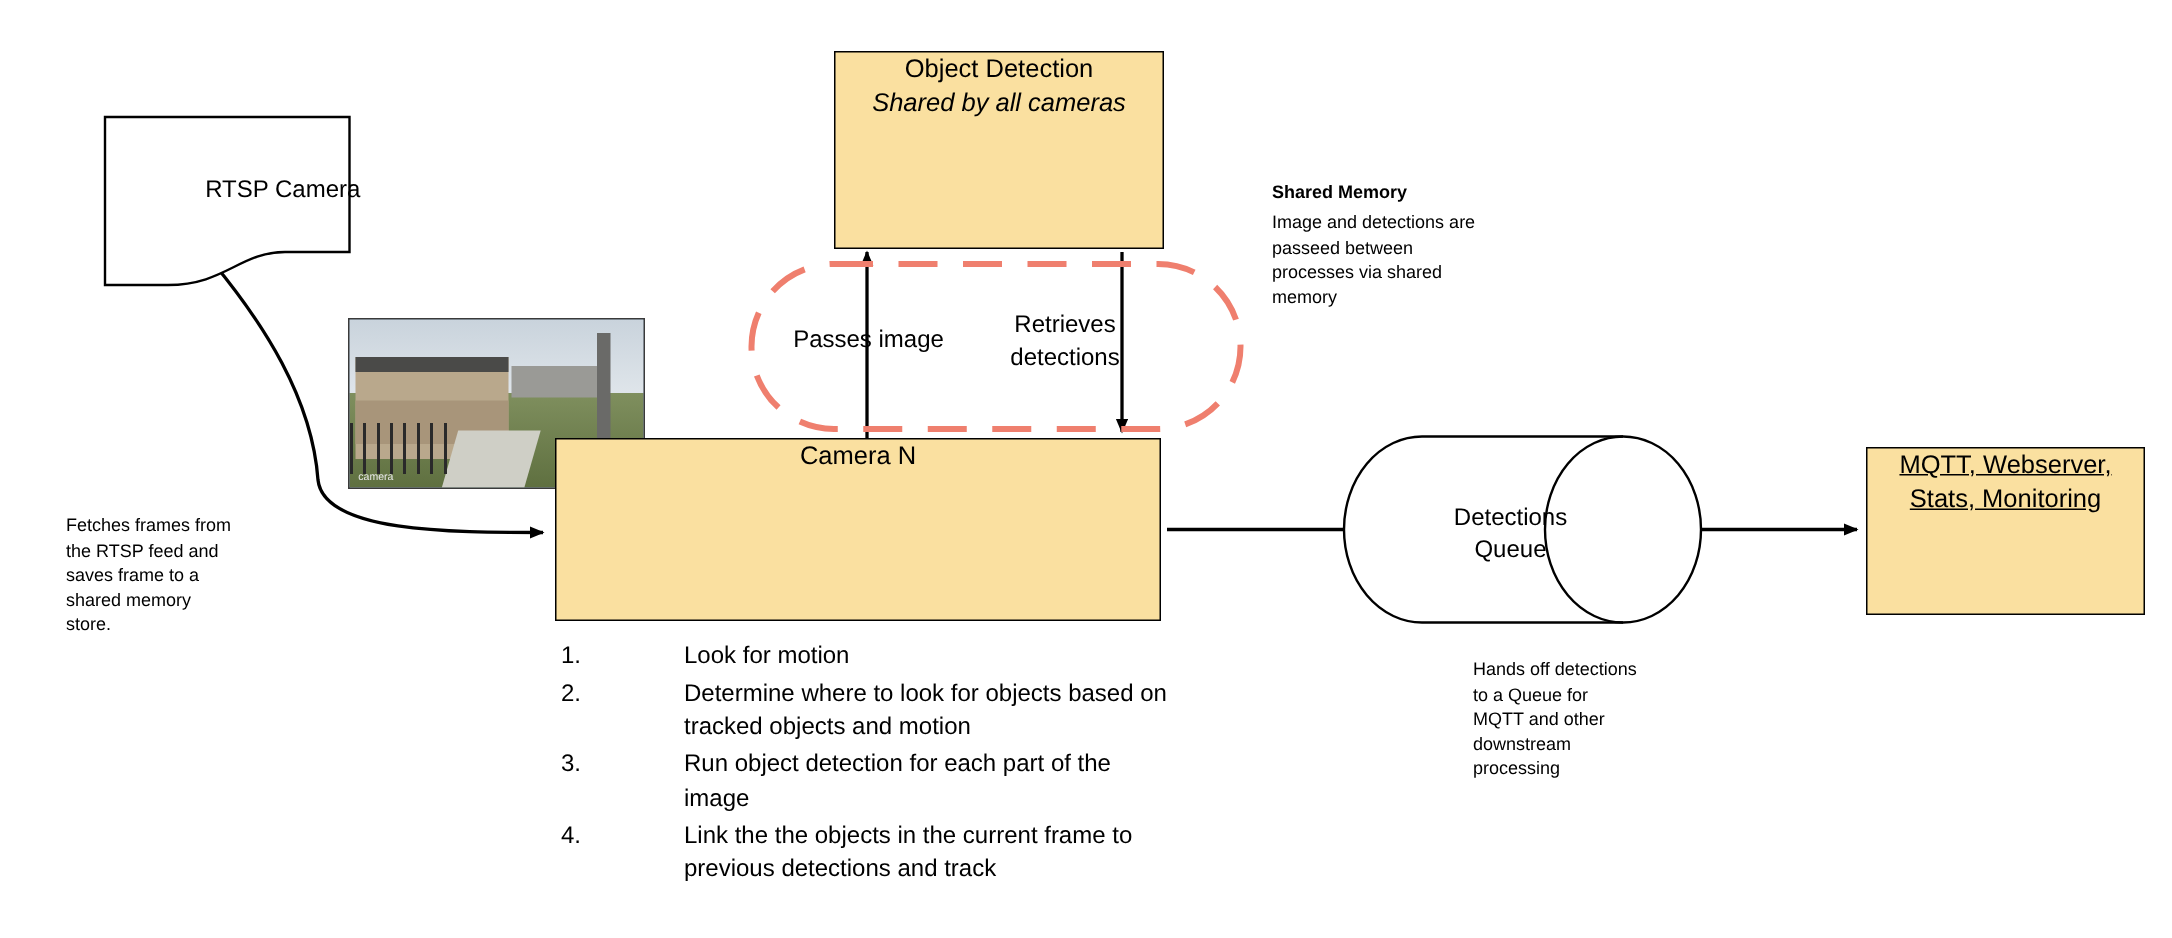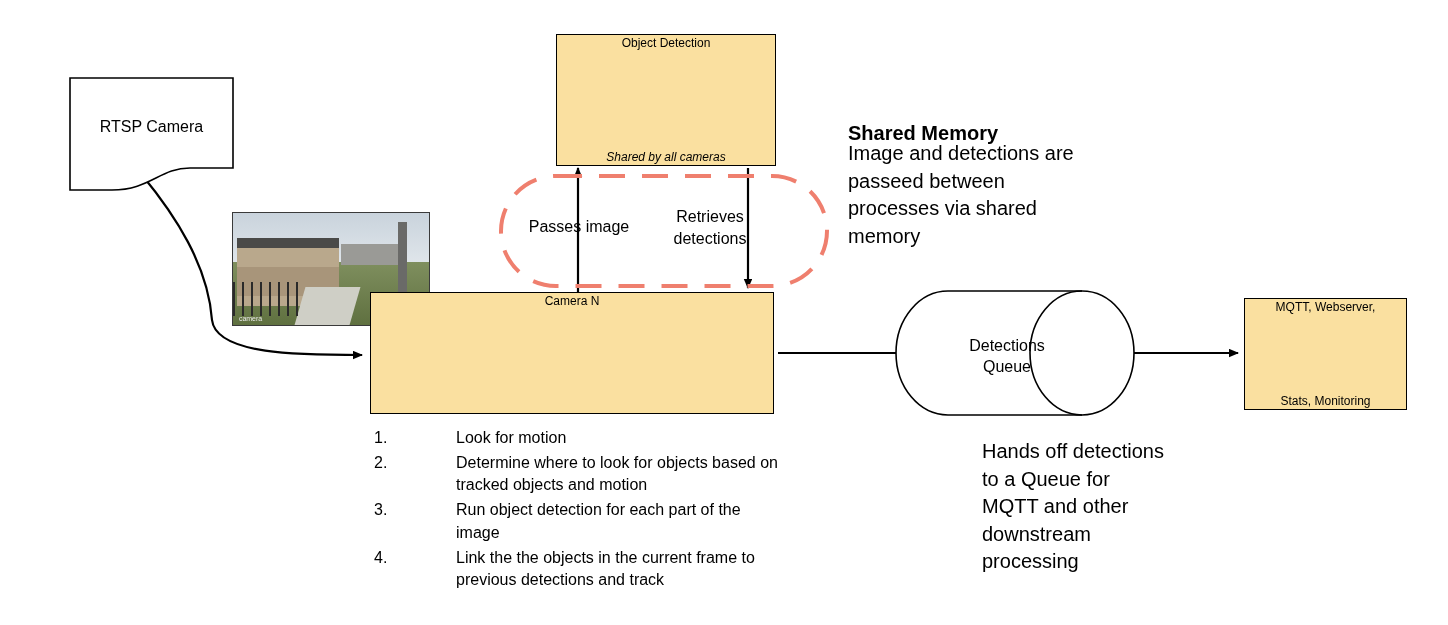--- a/index.html
+++ b/index.html
@@ -31,31 +31,31 @@
   .node {
     position: absolute;
     box-sizing: border-box;
   }
   .box {
     background: #fae0a0;
     border: 1px solid #000000;
     display: flex;
     flex-direction: column;
     align-items: center;
-    justify-content: space-between;
+    justify-content: flex-start;
     text-align: center;
-    font-size: 12px;
+    font-size: 17px;
     line-height: 1.35;
   }
   .box .sub {
     font-style: italic;
   }
   .label {
     position: absolute;
-    font-size: 20px;
+    font-size: 12px;
     line-height: 1.38;
     white-space: pre-line;
   }
   .label.bold {
     font-weight: bold;
   }
   .center-label {
     position: absolute;
     font-size: 16px;
     line-height: 1.35;
@@ -160,21 +160,21 @@
     <path d="M1103,353 L1238,353" fill="none" stroke="#000000" stroke-width="2.2" marker-end="url(#arrow)"></path>
 
     <path d="M70,78 L233,78 L233,168 L190,168 C160,168 150,190 112,190 L70,190 Z" fill="#ffffff" stroke="#000000" stroke-width="1.6"></path>
 
     <g>
       <path d="M948,291 L1082,291 A26,31 0 0 1 1082,415 L948,415 A26,31 0 0 1 948,291 Z" fill="#ffffff" stroke="#000000" stroke-width="1.6"></path>
       <path d="M1082,291 A26,31 0 0 0 1082,415" fill="none" stroke="#000000" stroke-width="1.6"></path>
     </g>
   </svg>
 
-  <div class="center-label" style="left:70px; top:116px; width:163px;">RTSP Camera</div>
+  <div class="center-label" style="left:70px; top:116px; width:163px;padding-left:37px;">RTSP Camera</div>
 
   <div class="node box" style="left:556px; top:34px; width:220px; height:132px;">
     <div>Object Detection</div>
     <div class="sub">Shared by all cameras</div>
   </div>
 
   <div class="camera-image" style="left:232px; top:212px; width:196px; height:112px;">
     <div class="ci-sky"></div>
     <div class="ci-ground"></div>
     <div class="ci-far"></div>
@@ -194,31 +194,36 @@
 image</div>
   <div class="center-label" style="left:650px; top:206px; width:120px;">Retrieves
 detections</div>
 
   <div class="label bold" style="left:848px; top:120px; width:230px;">Shared Memory</div>
   <div class="label" style="left:848px; top:140px; width:230px;">Image and detections are
 passeed between
 processes via shared
 memory</div>
 
+  <div class="label" style="left:44px; top:342px; width:200px;">Fetches frames from
+the RTSP feed and
+saves frame to a
+shared memory
+store.</div>
 
   <div class="center-label" style="left:948px; top:335px; width:118px;">Detections</div>
   <div class="center-label" style="left:948px; top:356px; width:118px;">Queue</div>
 
   <div class="label" style="left:938px; top:438px; width:200px;margin-left:44px;">Hands off detections
 to a Queue for
 MQTT and other
 downstream
 processing</div>
 
-  <div class="node box" style="left:1244px; top:298px; width:163px; height:112px;">
+  <div class="node box" style="left:1244px; top:298px; width:186px; height:112px;text-decoration:underline;">
     <div>MQTT, Webserver,</div>
     <div>Stats, Monitoring</div>
   </div>
 
   <div class="steps" style="left:374px; top:427px; width:420px;">
     <div class="row">
       <span class="num">1.</span>
       <span class="txt">Look for motion</span>
     </div>
     <div class="row">

